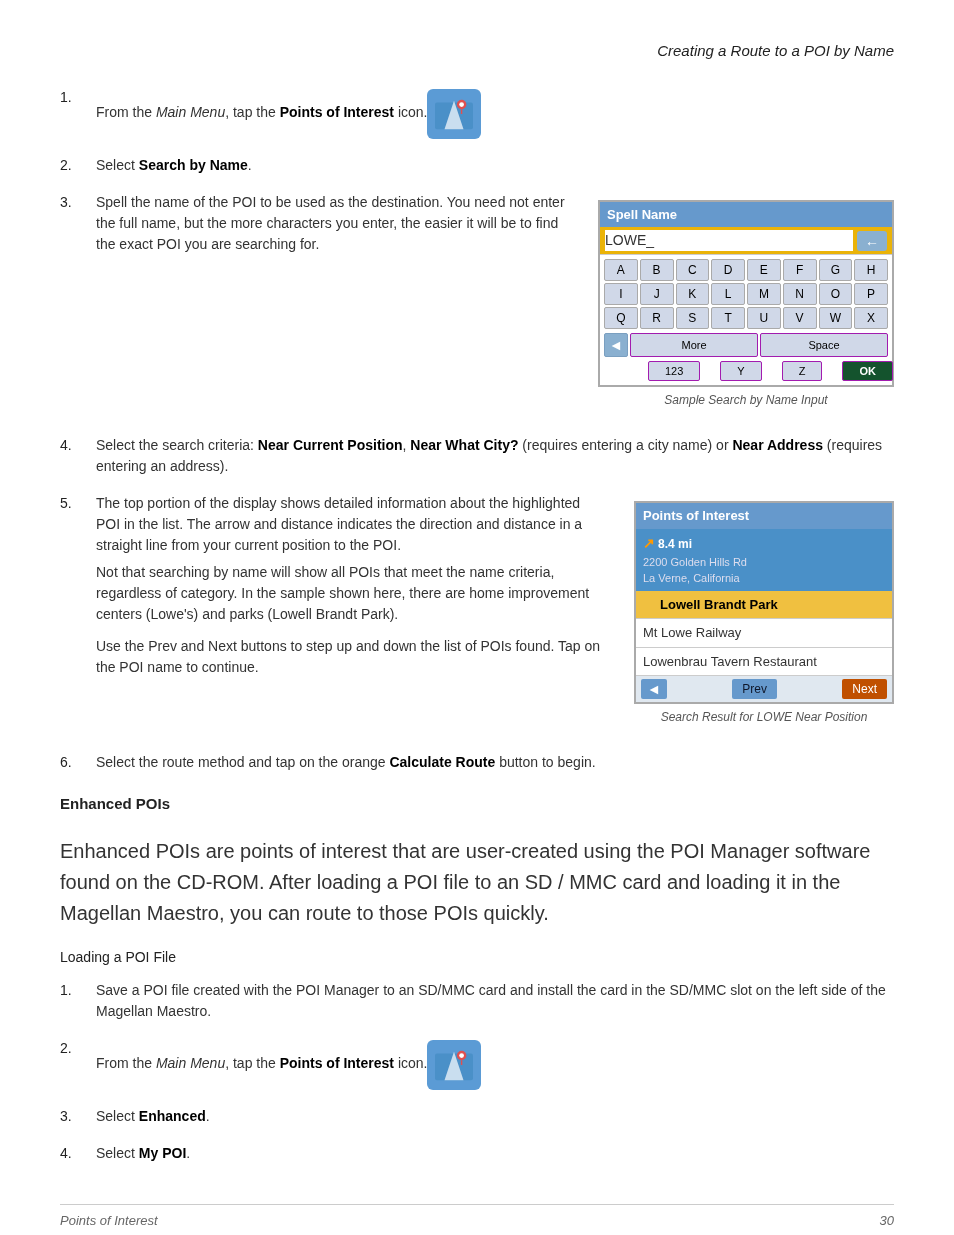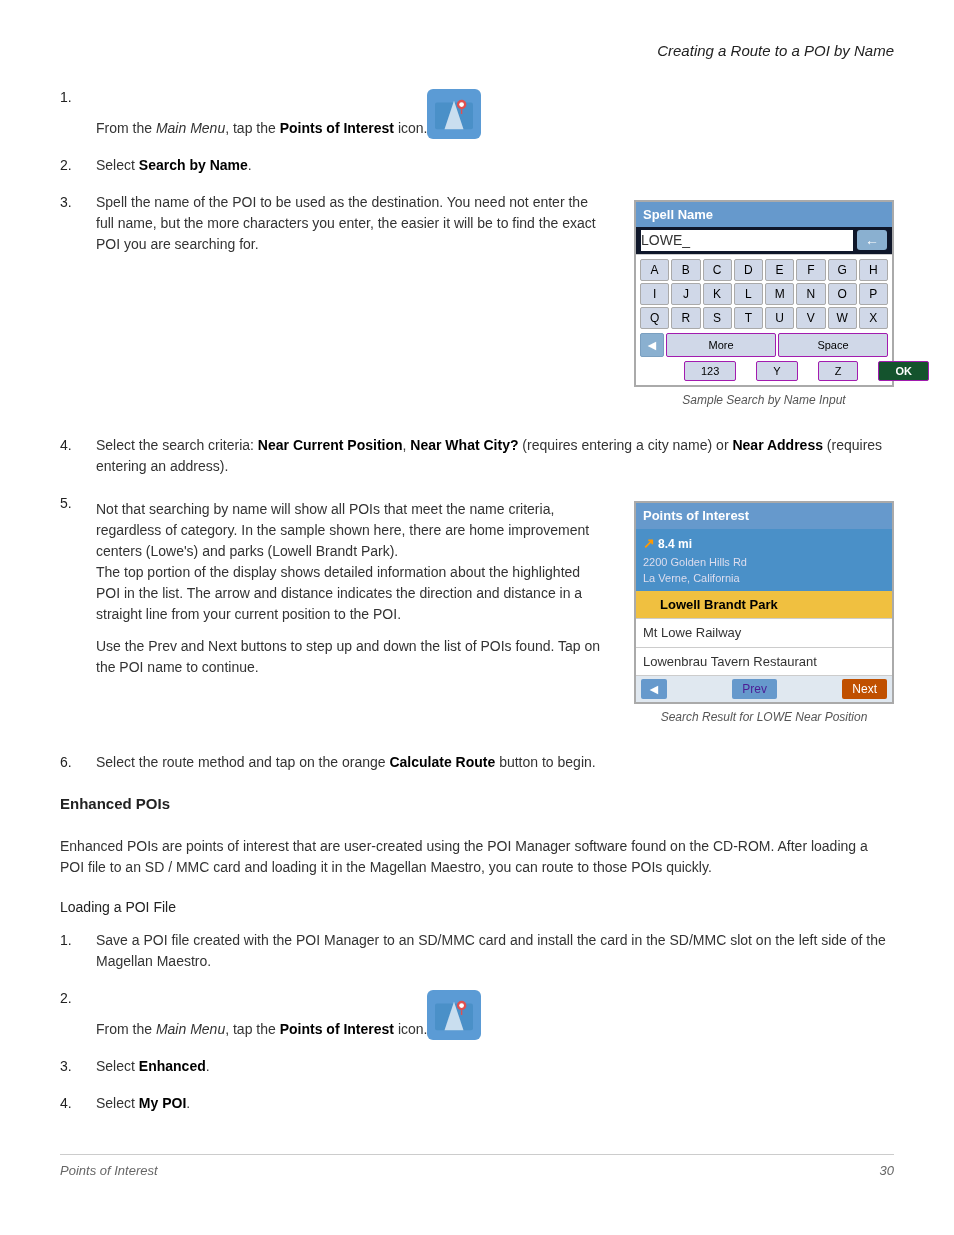--- a/index.html
+++ b/index.html
@@ -37,54 +37,54 @@
     }
     .list-content {
       flex: 1;
       font-size: 14px;
       color: #333;
     }
     .list-content b { color: #000; }
     .list-content i { font-style: italic; }
     .row-with-img {
       display: flex;
-      align-items: flex-end;
+      align-items: center;
     }
     .poi-icon {
       width: 54px;
       height: 50px;
       background: #5b9bd5;
       border-radius: 6px;
       display: flex;
       align-items: center;
       justify-content: center;
       flex-shrink: 0;
       margin-top: 2px;
     }
     .poi-icon svg { width: 38px; height: 38px; }
 
     
     .spell-name-widget {
       border: 2px solid #aaa;
       background: #fff;
-      width: 260px;
+      width: 296px;
       margin-top: 8px;
       margin-bottom: 4px;
     }
     .spell-name-header {
       background: #6699cc;
       color: #fff;
       font-size: 13px;
       font-weight: bold;
       padding: 3px 7px;
     }
     .spell-name-input-row {
       display: flex;
-      align-items: flex-start;
-      background: #0f172a;
+      align-items: flex-end;
+      background: #eab308;
       padding: 3px 5px;
       border-bottom: 1px solid #ccc;
       gap: 4px;
     }
     .spell-input {
       flex: 1;
       font-size: 14px;
       color: #333;
       background: #fff;
       border: none;
@@ -204,40 +204,40 @@
       background: #6699cc;
       color: #fff;
       border: none;
       font-size: 14px;
       padding: 2px 6px;
       border-radius: 2px;
       cursor: pointer;
     }
     .poi-nav-btn {
       background: #6699cc;
-      color: #4c1d95;
+      color: #0f172a;
       border: none;
       font-size: 12px;
       padding: 3px 10px;
       border-radius: 2px;
       cursor: pointer;
       margin-left: auto;
     }
     .poi-nav-next {
       background: #c05000;
       color: #fff;
     }
     .enhanced-pois-heading {
       font-weight: bold;
       font-size: 15px;
       margin-bottom: 20px;
       margin-top: 20px;
     }
     .enhanced-pois-body {
-      font-size: 14px;
+      font-size: 20px;
       color: #333;
       margin-bottom: 18px;
       line-height: 1.55;
     }
     .loading-poi-title {
       font-size: 14px;
       margin-bottom: 12px;
       margin-top: 4px;
     }
     .footer {
@@ -357,22 +357,22 @@
     <span class="list-num">4.</span>
     <div class="list-content">
       Select the search criteria: <b>Near Current Position</b>, <b>Near What City?</b> (requires entering a city name) or <b>Near Address</b> (requires entering an address).
     </div>
   </li>
 
   <li>
     <span class="list-num">5.</span>
     <div class="item5-row">
       <div class="list-content">
+        <p>The top portion of the display shows detailed information about the highlighted POI in the list.  The arrow and distance indicates the direction and distance in a straight line from your current position to the POI.</p>
         <p style="margin-top:6px;">Not that searching by name will show all POIs that meet the name criteria, regardless of category.  In the sample shown here, there are home improvement centers (Lowe's) and parks (Lowell Brandt Park).</p>
-        <p>The top portion of the display shows detailed information about the highlighted POI in the list.  The arrow and distance indicates the direction and distance in a straight line from your current position to the POI.</p>
         <p style="margin-top:11px;">Use the Prev and Next buttons to step up and down the list of POIs found.  Tap on the POI name to continue.</p>
       </div>
 
       <div>
         <div class="poi-results-widget">
           <div class="poi-results-header">Points of Interest</div>
           <div class="poi-top-result">
             <div>
               <span class="poi-top-arrow">↗</span>
               <span class="poi-distance">8.4 mi</span>

